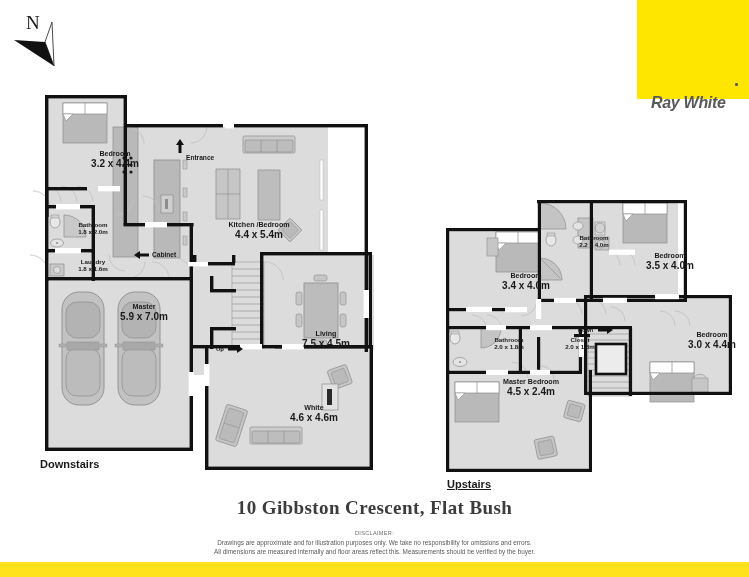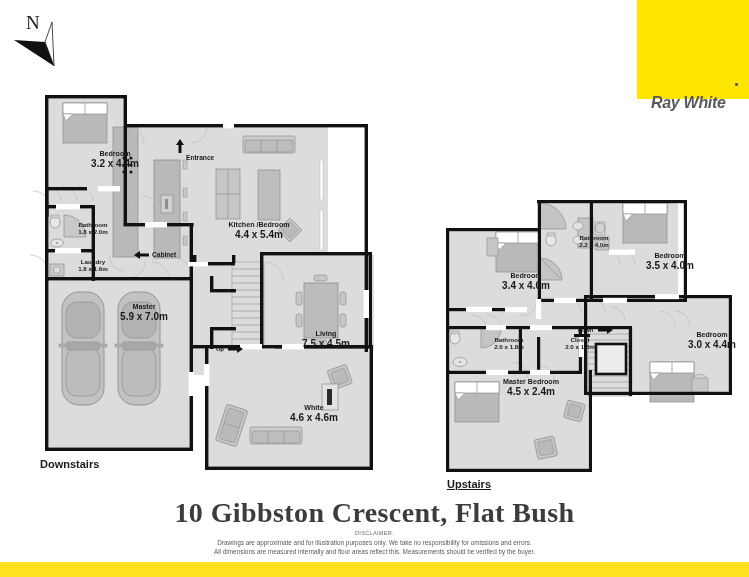--- a/index.html
+++ b/index.html
@@ -20,21 +20,21 @@
   .bottom-bar{position:absolute;left:0;top:562px;width:749px;height:15px;
       background:#ffe11c;}
 
   
   .compass{position:absolute;left:12px;top:12px;width:60px;height:62px;}
   .compass .n-letter{position:absolute;left:14px;top:0px;font-size:19px;
       font-weight:normal;color:#1a1a1a;font-family:"Liberation Serif",serif;}
 
   
   .addr-title{position:absolute;left:0;top:497px;width:749px;text-align:center;
-      font-family:"Liberation Serif",serif;font-weight:bold;font-size:28px;
+      font-family:"Liberation Serif",serif;font-weight:bold;font-size:19px;
       color:#3c3c3c;letter-spacing:0.4px;}
   .disc-head{position:absolute;left:0;top:530px;width:749px;text-align:center;
       font-size:5.6px;color:#6d6d6d;letter-spacing:0.3px;}
   .disc-l1{position:absolute;left:0;top:539px;width:749px;text-align:center;
       font-size:6.4px;color:#5a5a5a;}
   .disc-l2{position:absolute;left:0;top:548px;width:749px;text-align:center;
       font-size:6.4px;color:#5a5a5a;}
 
   .floor-label{position:absolute;font-size:11px;font-weight:bold;color:#1a1a1a;}
   #lbl-down{left:40px;top:458px;}

